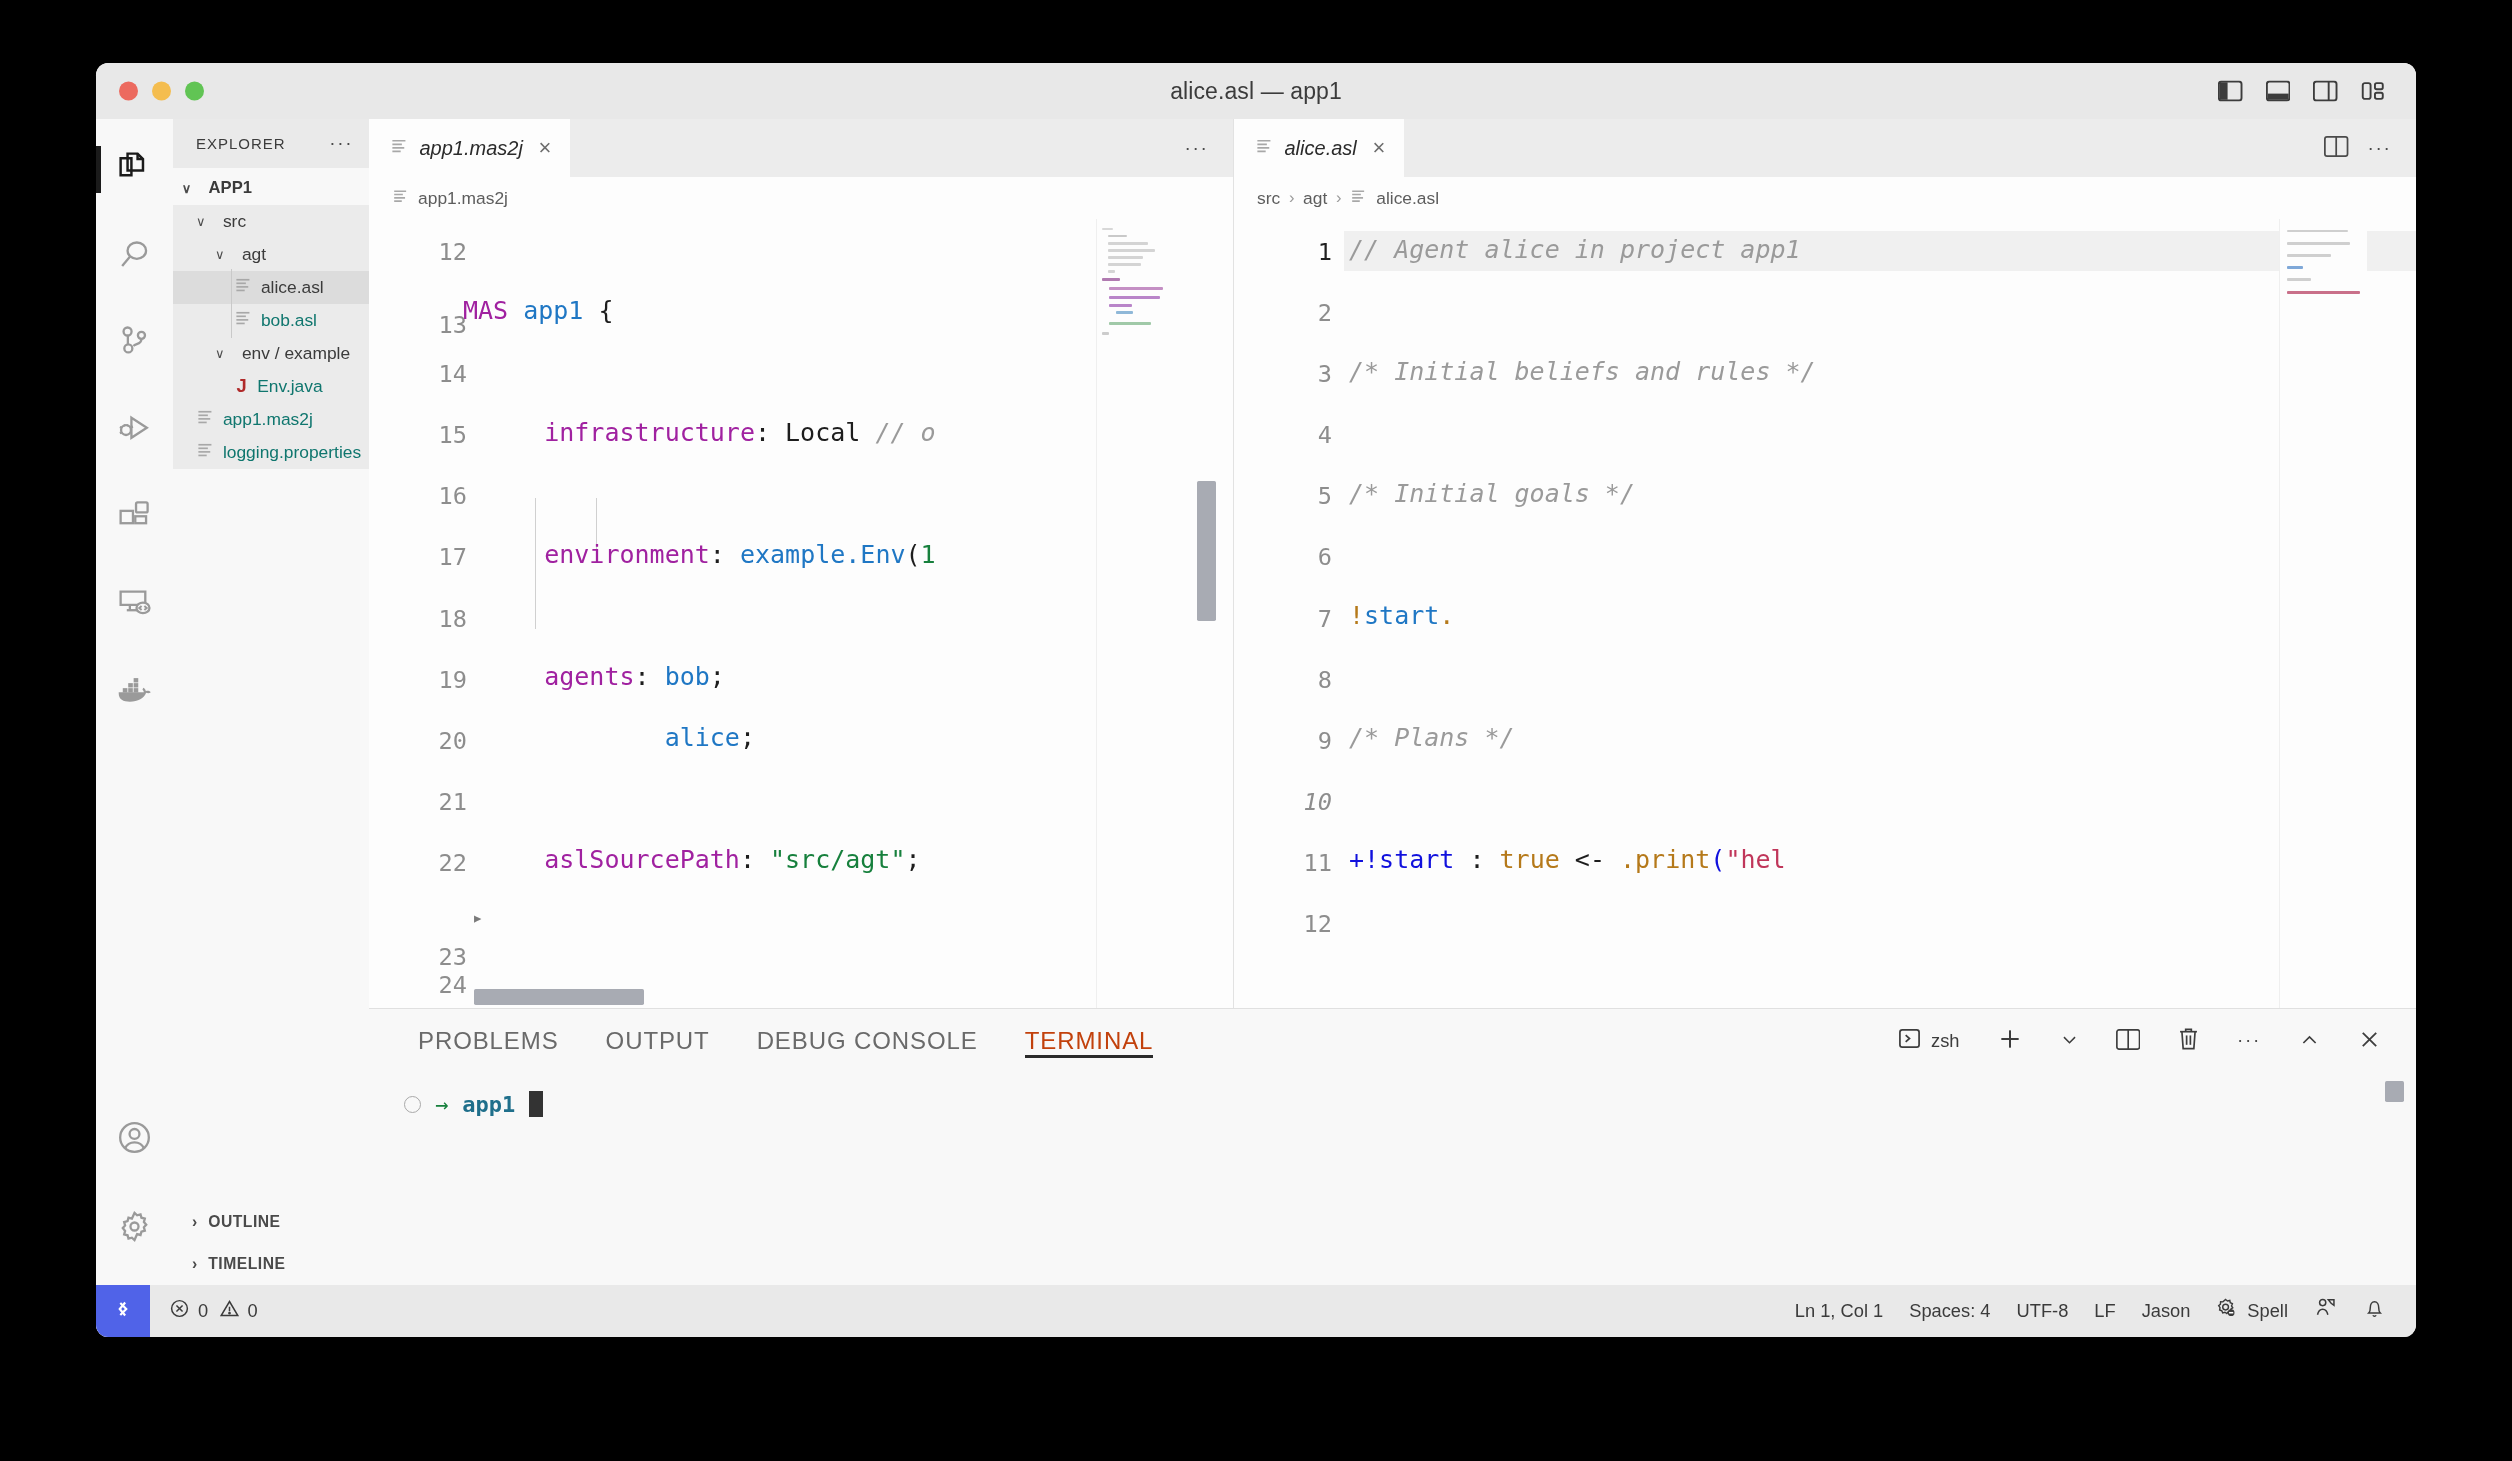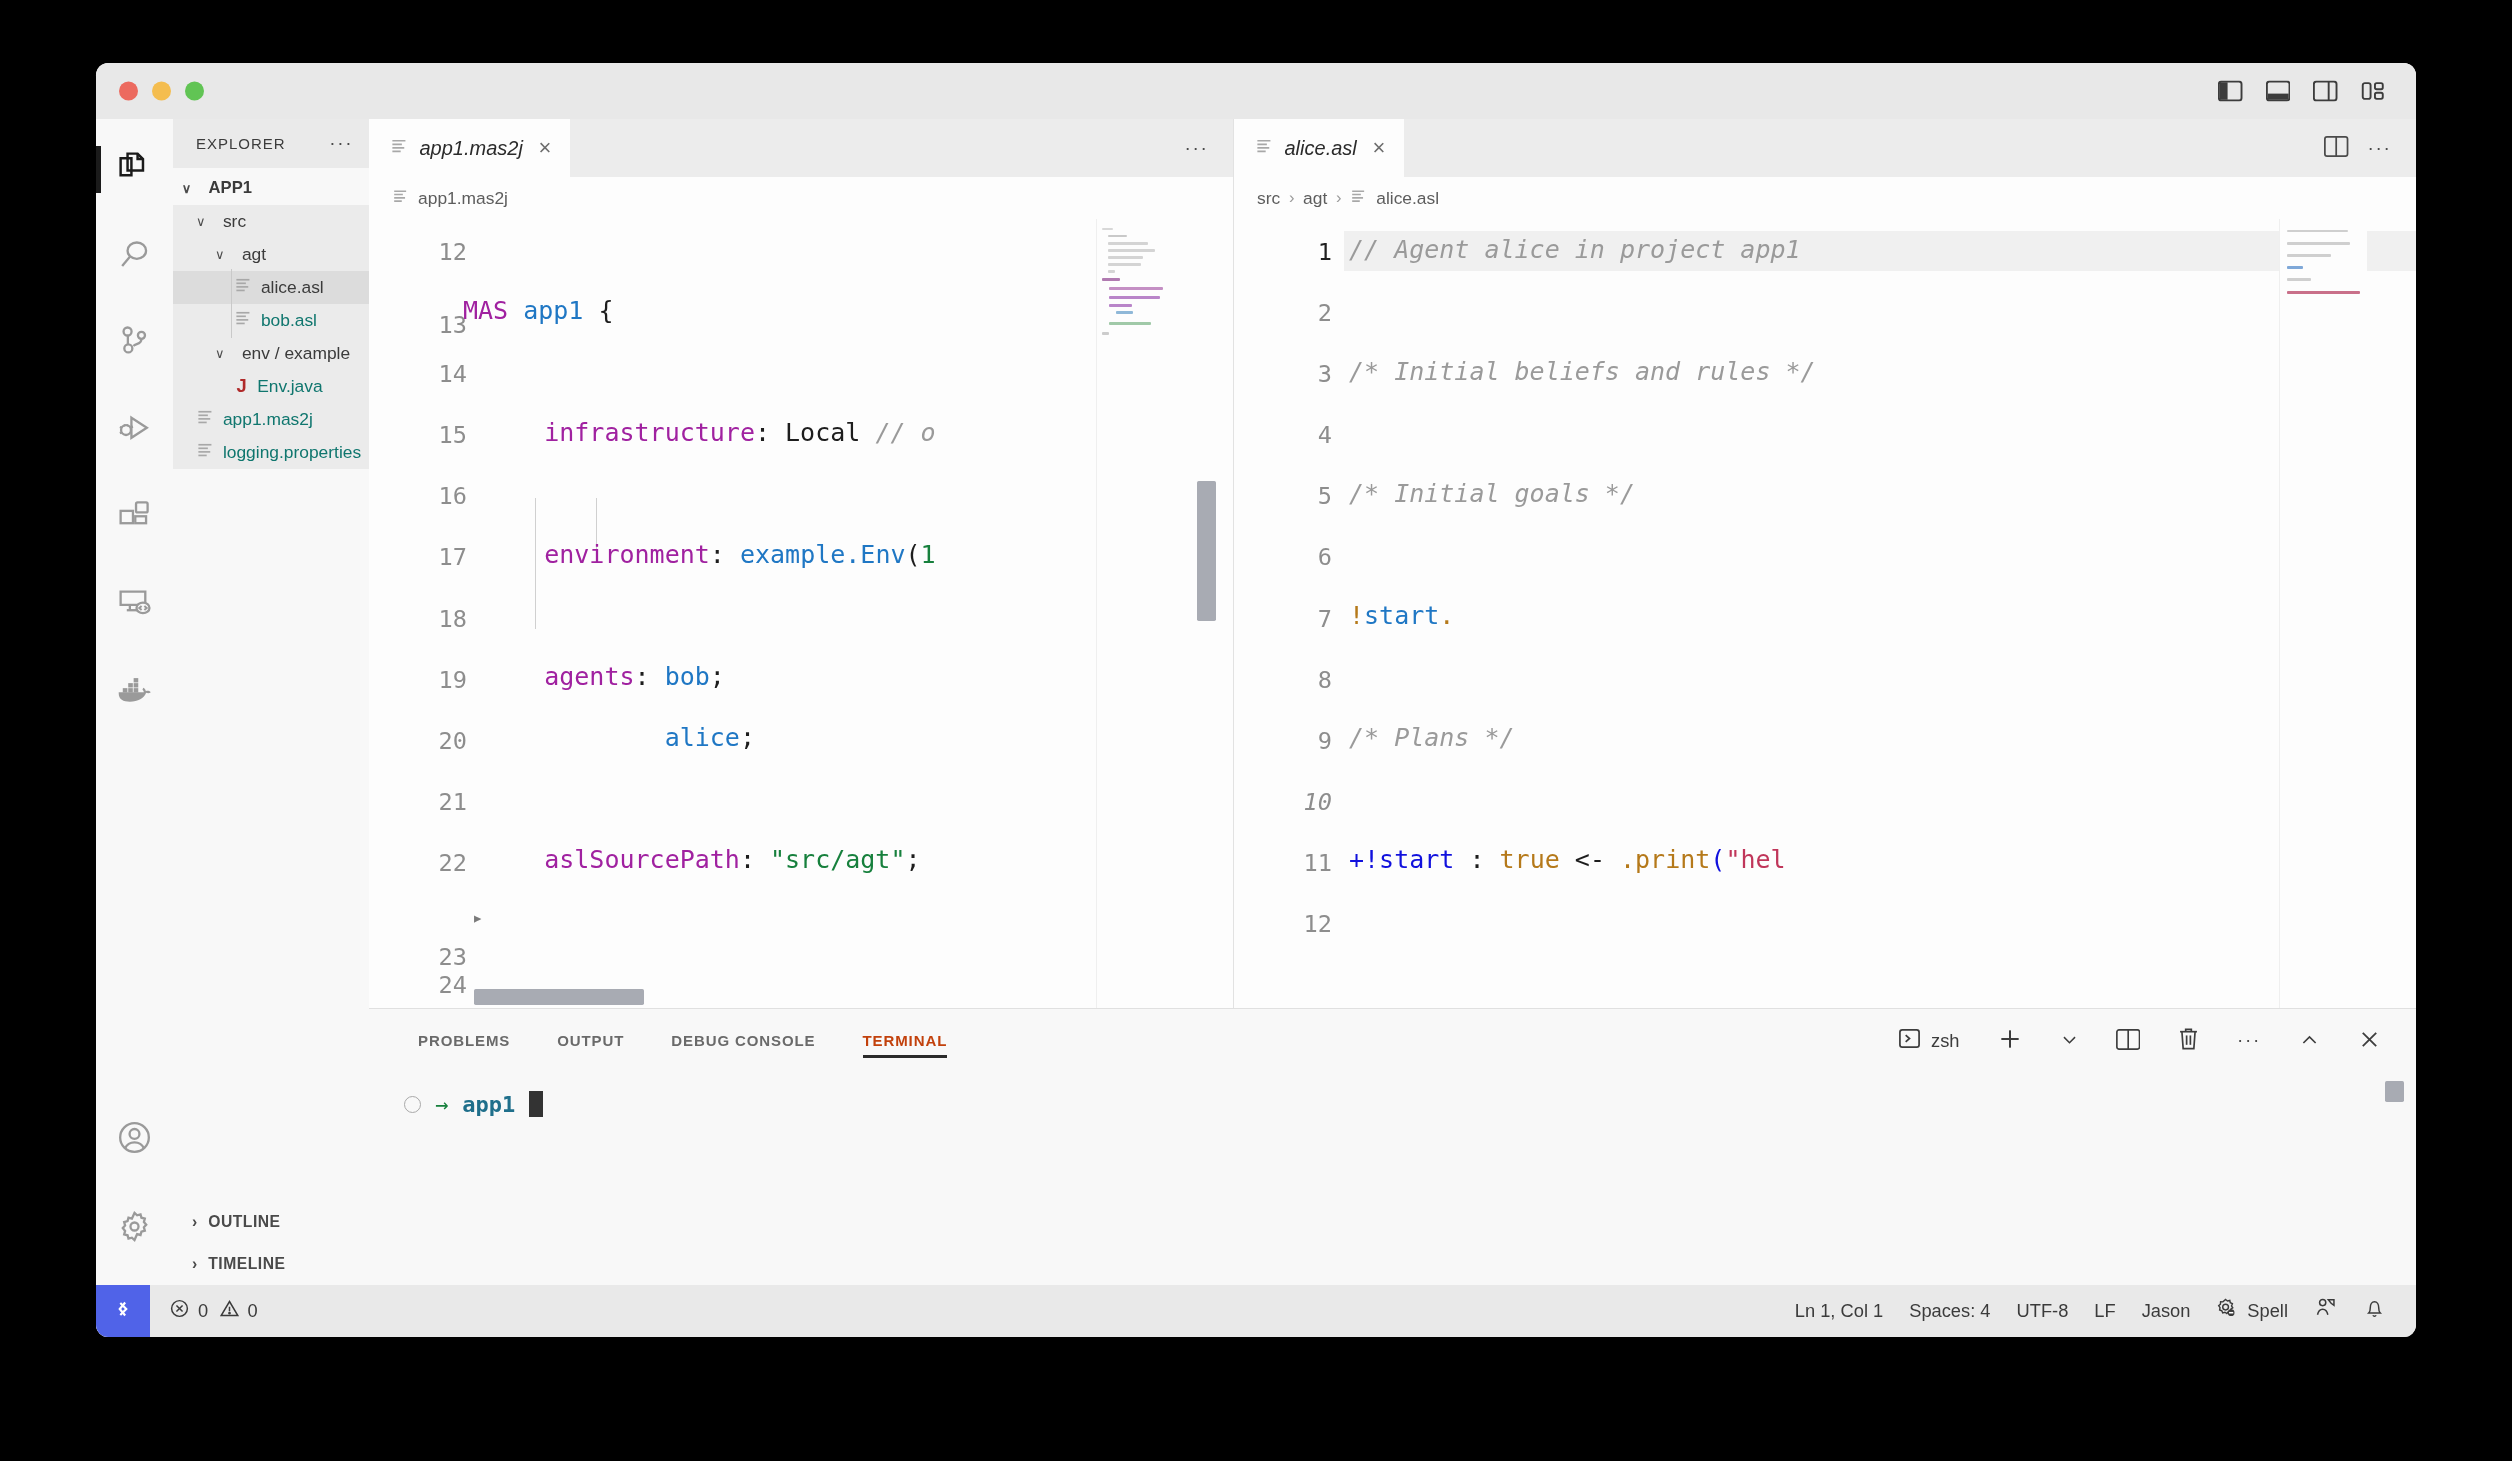--- a/index.html
+++ b/index.html
@@ -95,21 +95,21 @@
 
   .minimap{position:absolute;top:0;bottom:0;width:87px;background:#fdfdfd;
            border-left:0.9px solid #efefef;overflow:hidden;}
   .mm-line{position:absolute;height:2.6px;border-radius:0.9px;}
   .scroll-v{position:absolute;width:19px;background:#a8abb3;border-radius:1.7px;}
   .scroll-h{position:absolute;height:15.7px;background:#a8abb3;border-radius:1.7px;}
 
   
   .panel{height:276px;background:#f8f8f8;border-top:0.9px solid #e0e0e0;display:flex;flex-direction:column;}
   .panelbar{height:63px;display:flex;align-items:center;padding-left:49px;gap:47px;position:relative;}
-  .ptab{font-size:15px;letter-spacing:0.9px;color:#6a6a6a;position:relative;height:100%;display:flex;align-items:center;font-weight:bold;}
+  .ptab{font-size:24px;letter-spacing:0.9px;color:#6a6a6a;position:relative;height:100%;display:flex;align-items:center;}
   .ptab.active{color:#c2410c;}
   .ptab.active::after{content:"";position:absolute;left:0;right:0;bottom:14px;height:2.6px;background:#2b2b2b;}
   .panelbar .spacer{flex:1;}
   .panel-actions{display:flex;align-items:center;gap:37px;padding-right:35px;color:#3d3d3d;}
   .shelltag{display:flex;align-items:center;gap:10.5px;font-size:18.3px;color:#3d3d3d;}
   .term{flex:1;position:relative;padding:19px 0 0 35px;font-family:"DejaVu Sans Mono",monospace;}
   .termline{display:flex;align-items:center;gap:14px;font-size:22px;}
   .tcircle{width:15px;height:15px;border-radius:50%;border:1.7px solid #a9a9a9;display:inline-block;}
   .tarrow{color:#17803d;font-size:22px;}
   .tpath{color:#1f6f8b;font-weight:bold;}
@@ -129,20 +129,21 @@
 
 <div class="desktop">
 <div class="window">
 
   <div class="titlebar">
     <div class="traffic">
       <span class="dot red"></span>
       <span class="dot yellow"></span>
       <span class="dot green"></span>
     </div>
+    <div class="title-text">alice.asl — app1</div>
     <div class="layout-icons">
       <span>
         <svg width="24.4" height="21" viewBox="0 0 28 24">
               <rect x="1" y="1" width="26" height="22" rx="3" fill="none" stroke="#3c3c3c" stroke-width="2.2"></rect>
               <rect x="2" y="2" width="9" height="20" fill="#3c3c3c"></rect>
             </svg>
       </span>
       <span>
         <svg width="24.4" height="21" viewBox="0 0 28 24">
               <rect x="1" y="1" width="26" height="22" rx="3" fill="none" stroke="#3c3c3c" stroke-width="2.2"></rect>

